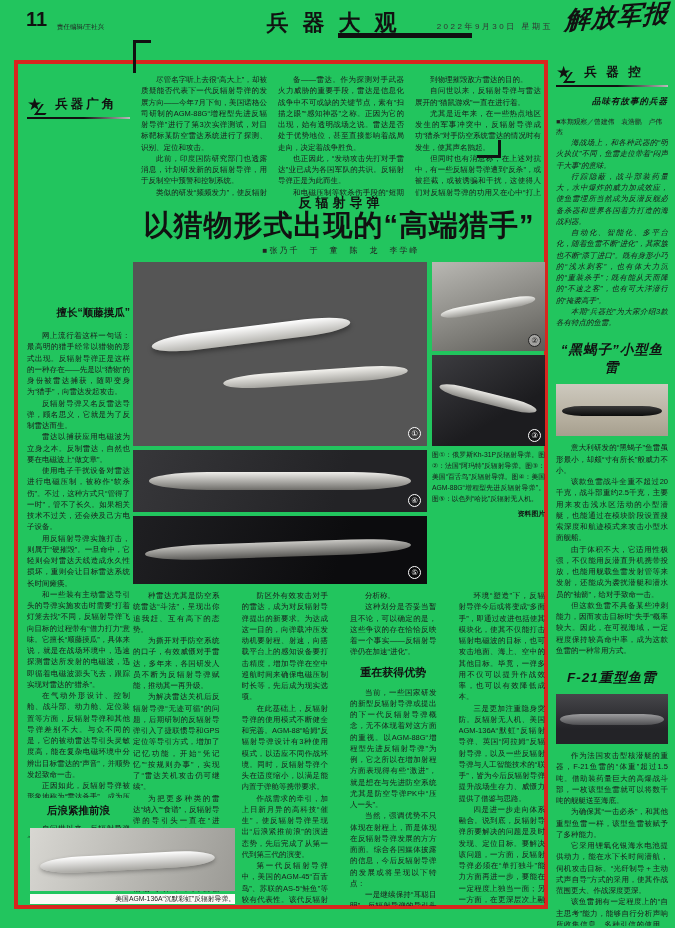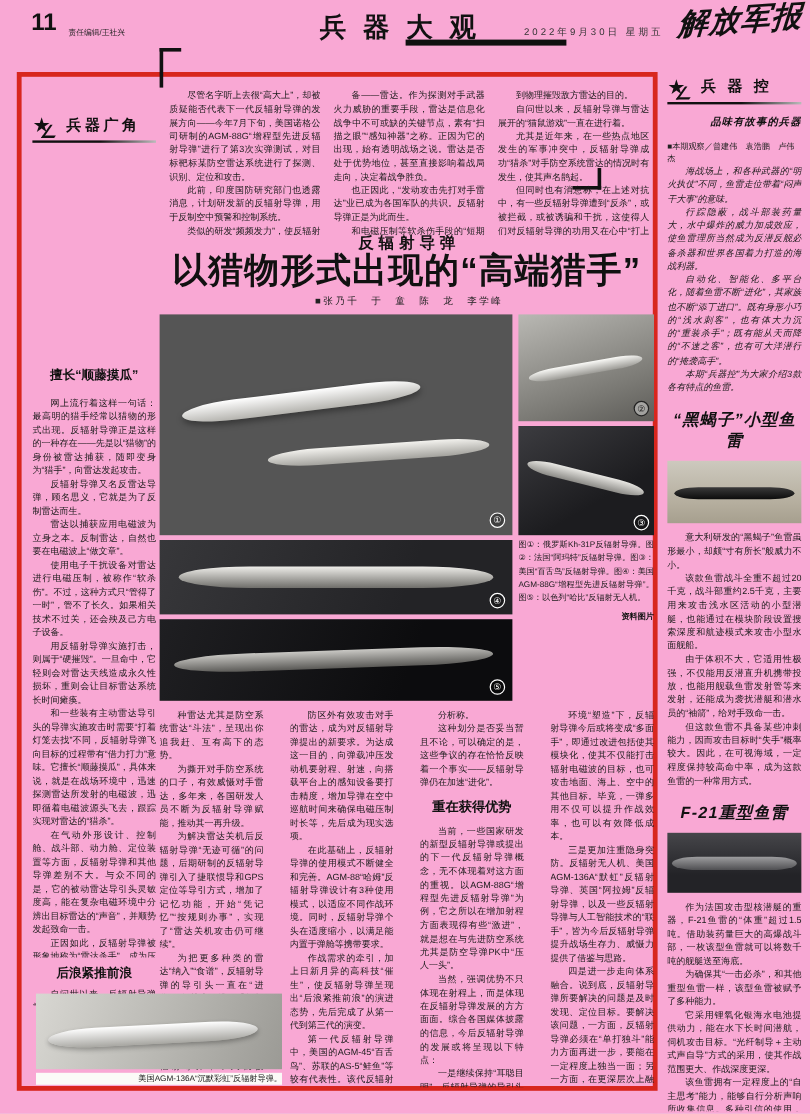--- a/index.html
+++ b/index.html
@@ -1,36 +1,36 @@
 <!DOCTYPE html>
 <html><head>
 <meta charset="utf-8">
 <style>
   html,body{margin:0;padding:0;}
   body{font-family:"Liberation Sans","DejaVu Sans",sans-serif;background:#e8e8e6;}
-  .page{position:relative;width:675px;height:928px;background:#f9a8d4;margin:0 auto;overflow:hidden;color:#111;}
+  .page{position:relative;width:675px;height:928px;background:#22c55e;margin:0 auto;overflow:hidden;color:#111;}
   
   .pagenum{position:absolute;left:26px;top:8px;font-size:20px;font-weight:900;}
   .editor{position:absolute;left:57px;top:23px;font-size:6.5px;color:#222;}
   .sec-title{position:absolute;left:0;right:12px;top:8px;text-align:center;font-size:22px;font-weight:900;letter-spacing:14px;padding-left:14px;}
   .date{position:absolute;right:122px;top:21px;font-size:8px;letter-spacing:2.5px;color:#333;}
   .masthead{position:absolute;right:6px;top:0px;font-family:"Liberation Serif","DejaVu Serif",serif;font-size:25px;font-weight:bold;font-style:italic;transform:rotate(-4deg) skewX(-8deg);letter-spacing:1px;}
   .title-rule{position:absolute;left:338px;top:33px;width:134px;height:5px;background:#101010;}
   
   .frame{position:absolute;left:14px;top:60px;width:534px;height:849px;border:4px solid #d8261e;box-sizing:border-box;background:transparent;}
   
   .star-head{display:flex;align-items:flex-end;gap:5px;}
   .star{position:relative;font-size:17px;line-height:17px;}
   .star::after{content:"";position:absolute;right:-7px;bottom:-2px;width:9px;height:9px;border-left:2px solid #111;border-bottom:2px solid #111;transform:skewX(-35deg);}
   .star-label{font-size:12.5px;font-weight:900;letter-spacing:3px;padding-left:8px;}
   .head-rule{height:2px;background:linear-gradient(to right,#111 55%,#bbb);margin-top:4px;}
   
   .rail{position:absolute;left:27px;top:70px;width:103px;height:832px;}
   .rail-head{position:absolute;left:0;top:26px;width:100%;}
-  .rail-sub1{position:absolute;left:0;top:236px;width:100%;text-align:center;font-size:10.5px;font-weight:900;}
+  .rail-sub1{position:absolute;left:0;top:236px;width:100%;text-align:right;font-size:10.5px;font-weight:900;}
   .rail-text{position:absolute;left:0;top:260px;width:100%;height:468px;overflow:hidden;}
   .rail-sub2{position:absolute;left:0;top:734px;width:100%;text-align:center;font-size:10.5px;font-weight:900;}
   .rail-text2{position:absolute;left:0;top:753px;width:100%;height:15px;overflow:hidden;}
   p.tx{margin:0;font-size:7.5px;line-height:1.5;text-align:justify;text-indent:2em;color:#1a1a1a;}
   
   .intro{position:absolute;left:141px;top:74px;width:400px;height:122px;display:flex;gap:11px;}
   .intro .col{flex:1;overflow:hidden;}
   .corner-tl{position:absolute;left:133px;top:40px;width:15px;height:30px;border-left:3px solid #111;border-top:3px solid #111;}
   .corner-br{position:absolute;left:477px;top:140px;width:21px;height:15px;border-right:3px solid #111;border-bottom:3px solid #111;}
   

